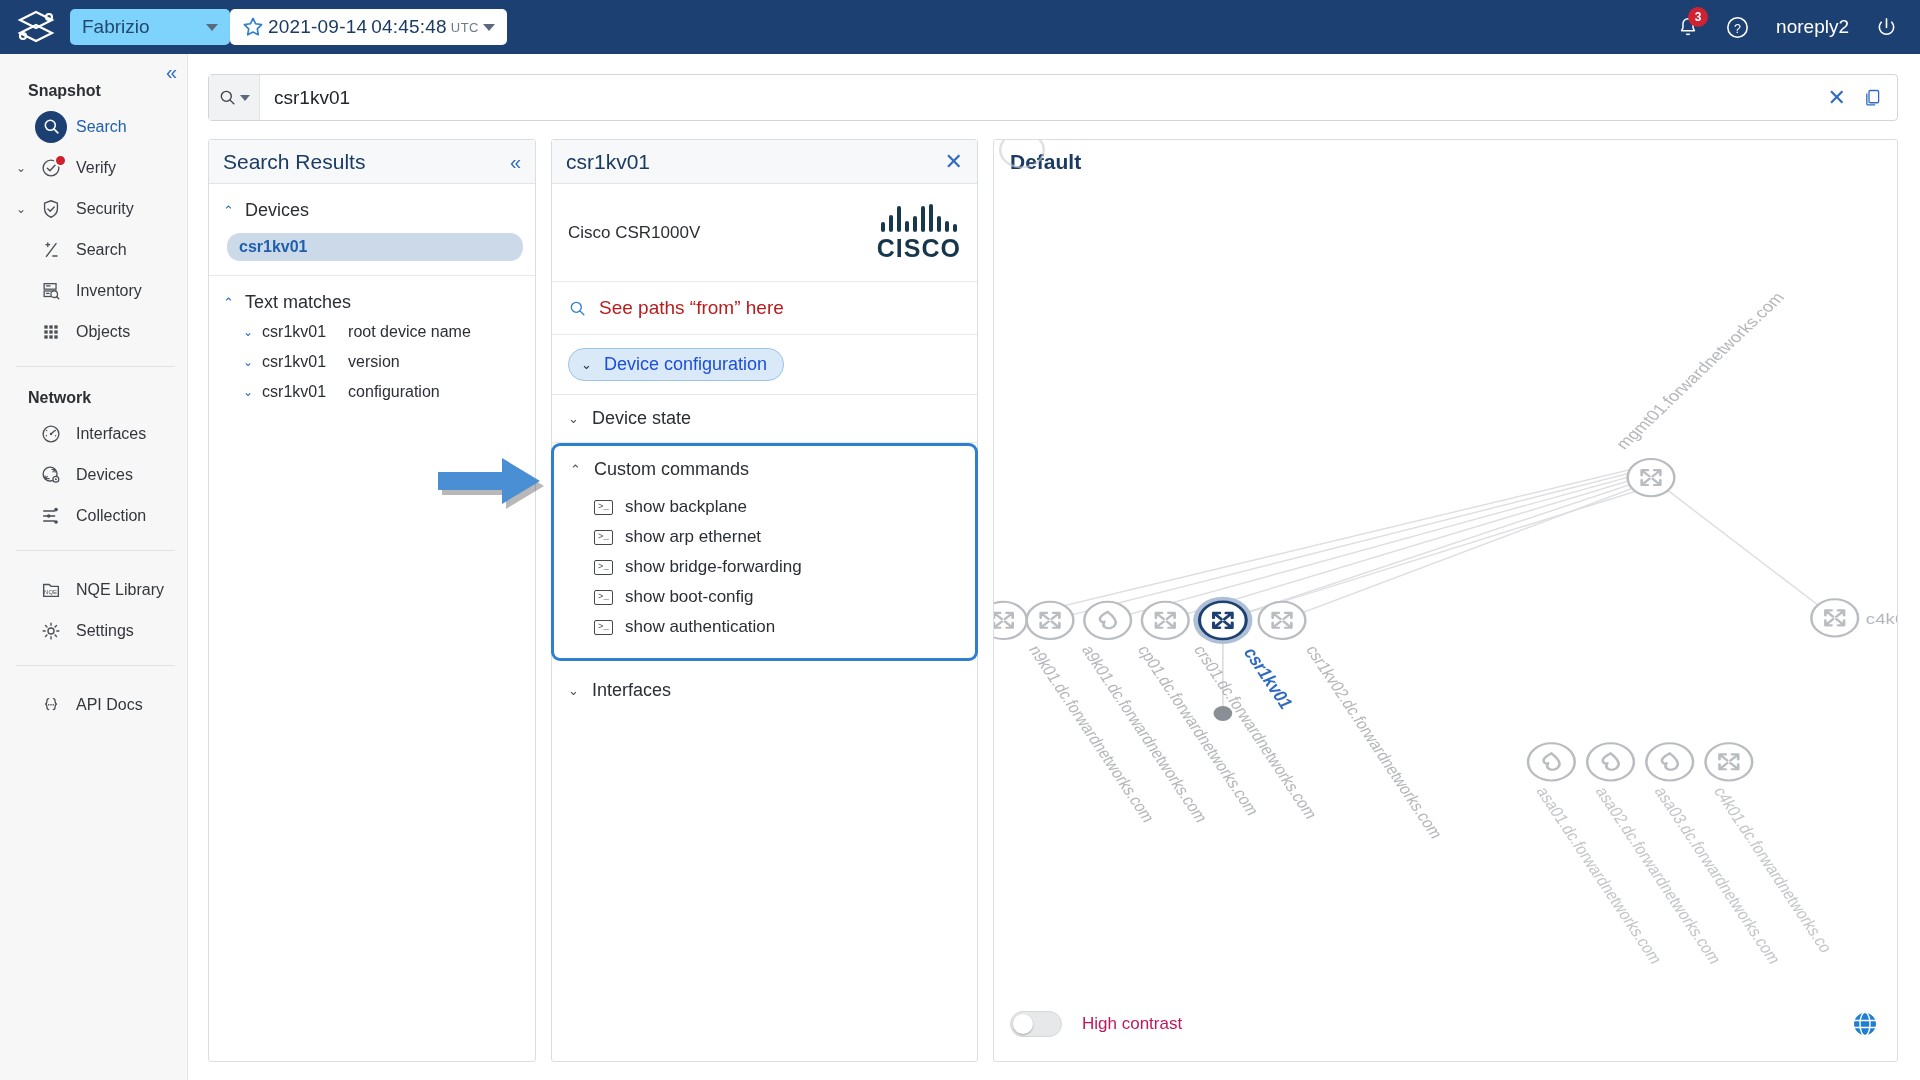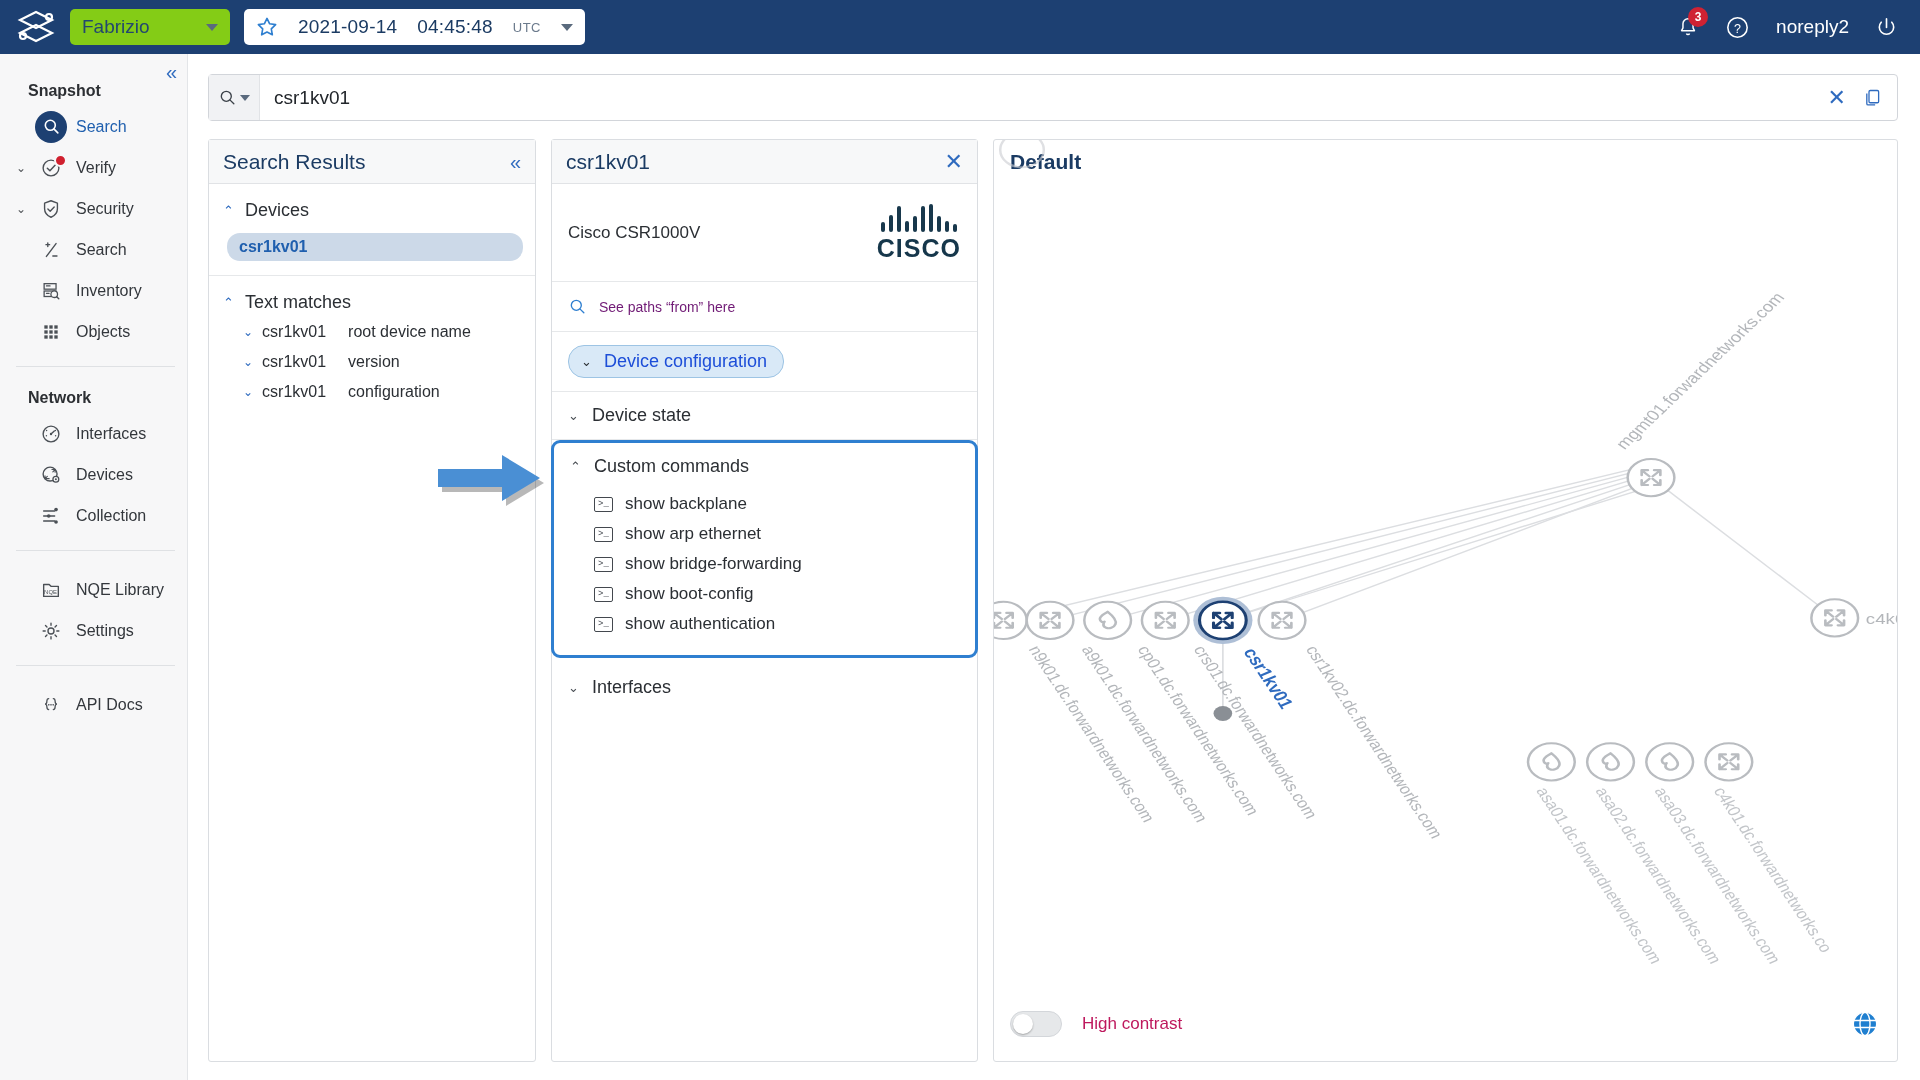--- a/index.html
+++ b/index.html
@@ -13,28 +13,28 @@
   }
   .app { width: 1920px; height: 1080px; display: flex; flex-direction: column; }
 
   
   .topbar {
     height: 54px; background: #1d4072; display: flex; align-items: center;
     padding: 0 22px 0 14px; flex: 0 0 54px; position: relative;
   }
   .logo { width: 44px; height: 40px; margin-right: 12px; display:flex; align-items:center; justify-content:center; }
   .snapshot-select {
-    background: #84cc16; border-radius: 5px; height: 36px; width: 160px;
+    background: #7dd3fc; border-radius: 5px; height: 36px; width: 160px;
     display: flex; align-items: center; justify-content: space-between;
     padding: 0 12px; color: #23486f; font-size: 19px; cursor: pointer;
   }
   .caret-down { width:0;height:0;border-left:6px solid transparent;border-right:6px solid transparent;border-top:7px solid #5a6a7d; }
   .time-select {
-    background:#fff; border-radius:5px; height:36px; margin-left:14px;
-    display:flex; align-items:center; gap:20px; padding: 0 12px; cursor:pointer;
+    background:#fff; border-radius:5px; height:36px; 
+    display:flex; align-items:center; gap:4px; padding: 0 12px; cursor:pointer;
   }
   .time-text { color:#1b3b63; font-size:19px; letter-spacing:.2px; }
   .time-utc { color:#6b7a8c; font-size:13px; letter-spacing:.5px; }
   .topbar-right { margin-left:auto; display:flex; align-items:center; gap:26px; }
   .icon-btn { position:relative; display:flex; align-items:center; justify-content:center; cursor:pointer; }
   .badge {
     position:absolute; top:-8px; right:-9px; background:#cf2233; color:#fff;
     font-size:12px; border-radius:50%; width:20px; height:20px;
     display:flex; align-items:center; justify-content:center; font-weight:600;
   }
@@ -115,21 +115,21 @@
   .dev-model-row {
     display:flex; align-items:center; padding: 18px 16px; border-bottom:1px solid #e6e8ea;
     min-height: 82px;
   }
   .dev-model { font-size:17px; color:#2b2f34; }
   .cisco-logo { margin-left:auto; display:flex; flex-direction:column; align-items:center; }
   .cisco-bars { display:flex; align-items:flex-end; gap:4px; height:30px; }
   .cisco-bars i { display:block; width:4px; background:#18384c; border-radius:2px; }
   .cisco-word { font-size:25px; color:#16374b; letter-spacing:1px; font-weight:bold; margin-top:2px; position:relative; }
   .dev-link-row { display:flex; align-items:center; gap:12px; padding: 15px 16px; border-bottom:1px solid #e6e8ea; cursor:pointer; }
-  .dev-link { color:#701a75; font-size:14px; }
+  .dev-link { color:#b91c1c; font-size:19px; }
   .dev-sec { padding: 13px 16px; border-bottom:1px solid #e6e8ea; }
   .sec-head { display:flex; align-items:center; gap:12px; font-size:18px; color:#2b2f34; cursor:pointer; }
   .sec-head .chev { color:#4b5056; font-size:13px; width:12px; }
   .pill {
     display:inline-flex; align-items:center; gap:12px; background:#d9e9f7;
     border:1px solid #9dc4e4; border-radius:16px; padding: 5px 16px 5px 12px; cursor:pointer;
   }
   .dev-sec.custom {
     border:3px solid #2f7fd0; border-radius:9px; margin: 0 -1px; position:relative;
     padding: 13px 16px 16px 16px;

